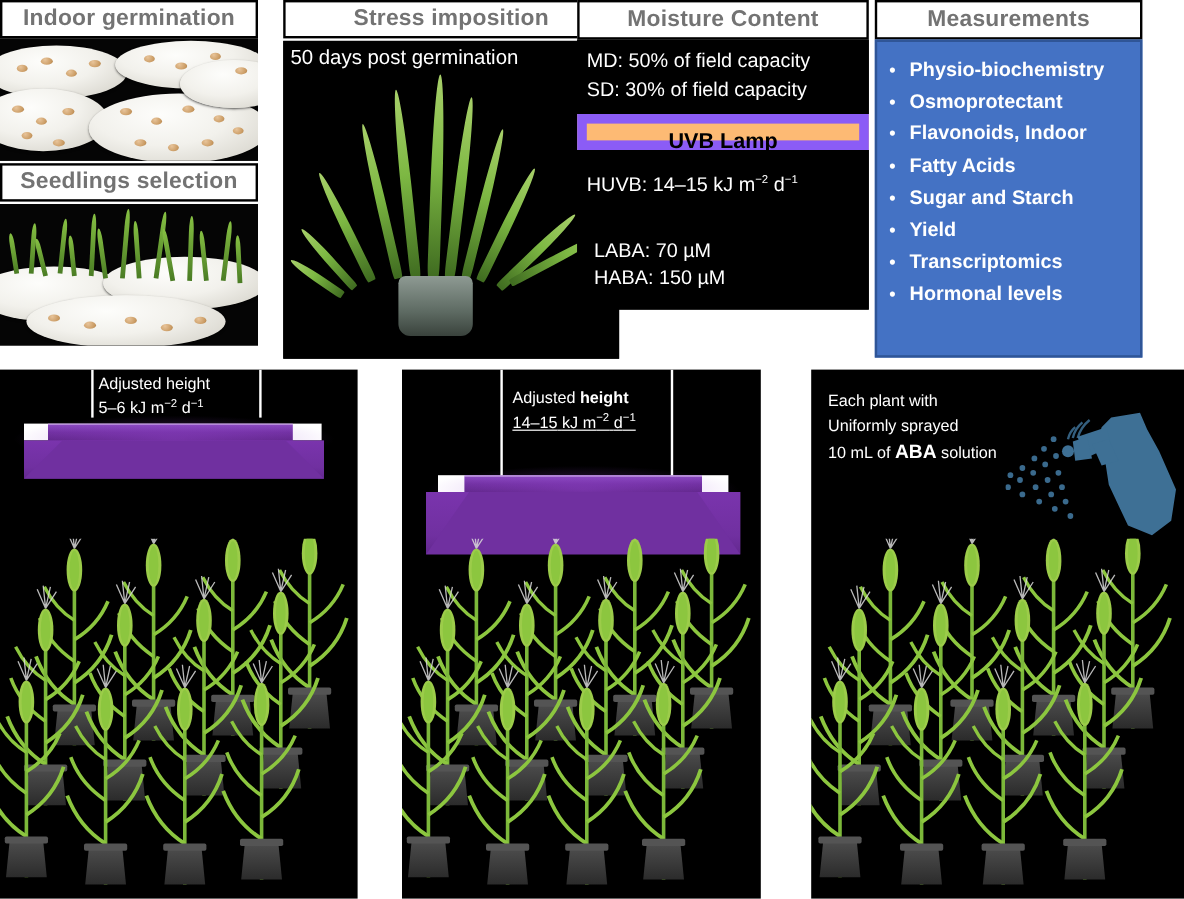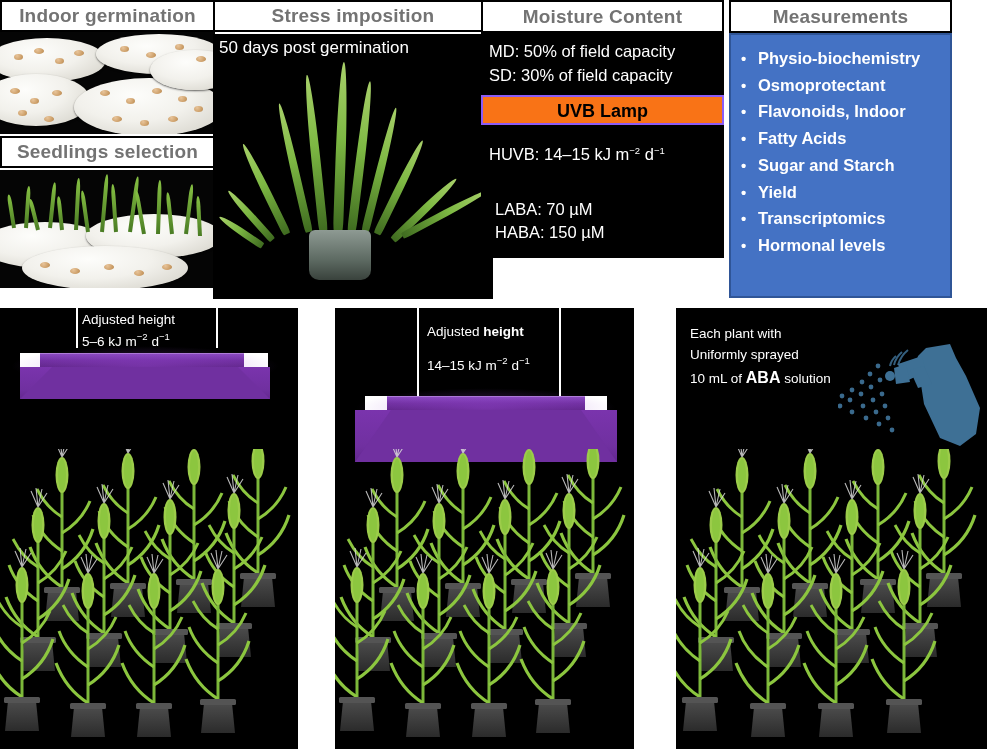--- a/index.html
+++ b/index.html
@@ -4,21 +4,21 @@
 <style>
   html,body{margin:0;padding:0;background:#fff;}
   body{width:987px;height:749px;position:relative;overflow:hidden;
        font-family:"Liberation Sans","DejaVu Sans",sans-serif;}
 
   
   .top-row{position:absolute;left:0;top:0;width:987px;height:298px;}
 
   .col{position:absolute;top:0;}
   .col-1{left:0;width:215px;}
-  .col-2{left:213px;width:280px;}
+  .col-2{left:236px;width:280px;}
   .col-3{left:481px;width:243px;}
   .col-4{left:729px;width:223px;}
 
   .hdr{border:2px solid #000;background:#fff;color:#737373;
        font-weight:bold;text-align:center;box-sizing:border-box;
        display:flex;align-items:center;justify-content:center;
        letter-spacing:.2px;}
   .hdr-1{height:32px;font-size:19px;}
   .hdr-2{height:32px;font-size:19px;}
   .hdr-3{height:33px;font-size:19px;}
@@ -48,21 +48,21 @@
   .potbag{position:absolute;border-radius:6px 6px 10px 10px;
           background:linear-gradient(to bottom,#8e9a93,#5d6a62 60%,#39423c);}
 
   .cap{position:absolute;left:6px;top:4px;color:#fff;font-size:17px;
        font-family:"Liberation Sans",sans-serif;z-index:9;white-space:nowrap;}
 
   
   .specbox{background:#000;color:#fff;border:2px solid #000;box-sizing:border-box;
            padding:4px 6px 5px 6px;}
   .specbox div{font-size:16.5px;font-weight:normal;line-height:1.42;white-space:nowrap;}
-  .subhdr{border:2px solid #8b5cf6;background:#f97316;color:#000;font-weight:bold;
+  .subhdr{border:8px solid #8b5cf6;background:#fdba74;color:#000;font-weight:bold;
           text-align:center;font-size:18px;height:30px;line-height:28px;box-sizing:border-box;}
 
   
   .meas{background:#4472C4;border:2px solid #2F5597;box-sizing:border-box;
         height:265px;padding:10px 6px 6px 10px;}
   .meas ul{list-style:none;margin:0;padding:0;}
   .meas li{color:#fff;font-weight:bold;font-size:16.5px;line-height:1.62;
            white-space:nowrap;display:flex;align-items:baseline;}
   .bullet{display:inline-block;width:17px;color:#fff;font-size:15px;}
 
@@ -321,21 +321,21 @@
     <use href="#wplant1" x="218" y="284"></use>
       <use href="#wpot1" x="218" y="284"></use>
   </svg>
 </div>
 
 <div class="bot bot-2">
   <div class="vrule" style="left:82px;top:0px;height:88px;"></div>
   <div class="vrule" style="left:224px;top:0px;height:88px;"></div>
   <div class="callout" style="left:92px;top:14px;">
     <div><span>Adjusted </span><b>height</b></div>
-    <div style="margin-top:12px;"><span>14–15</span>&nbsp;<span>kJ m</span><span class="sup">−2</span>&nbsp;<span>d</span><span class="sup">−1</span></div>
+    <div style="margin-top:0;text-decoration:underline;"><span>14–15</span>&nbsp;<span>kJ m</span><span class="sup">−2</span>&nbsp;<span>d</span><span class="sup">−1</span></div>
   </div>
 
   <div class="lampwrap">
     <div class="lamp-white" style="left:30px;top:88px;width:242px;height:14px;"></div>
     <div class="lamp-bar" style="left:52px;top:88px;width:198px;height:14px;"></div>
     <div class="glow" style="left:20px;top:80px;width:262px;height:40px;"></div>
     <svg class="beam" style="left:20px;top:102px;width:262px;height:52px;" viewBox="0 0 262 52" preserveAspectRatio="none">
       <polygon points="36,0 226,0 262,52 0,52" fill="#7030A0"></polygon>
     </svg>
   </div>

